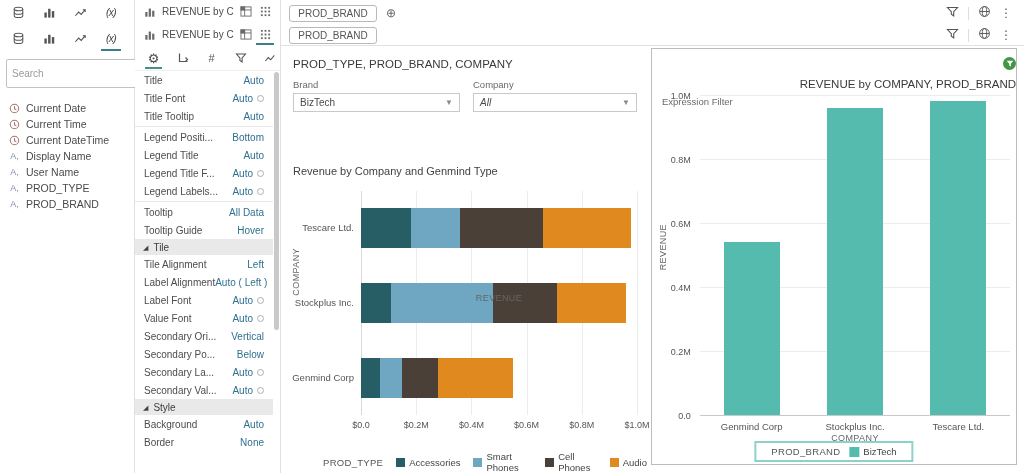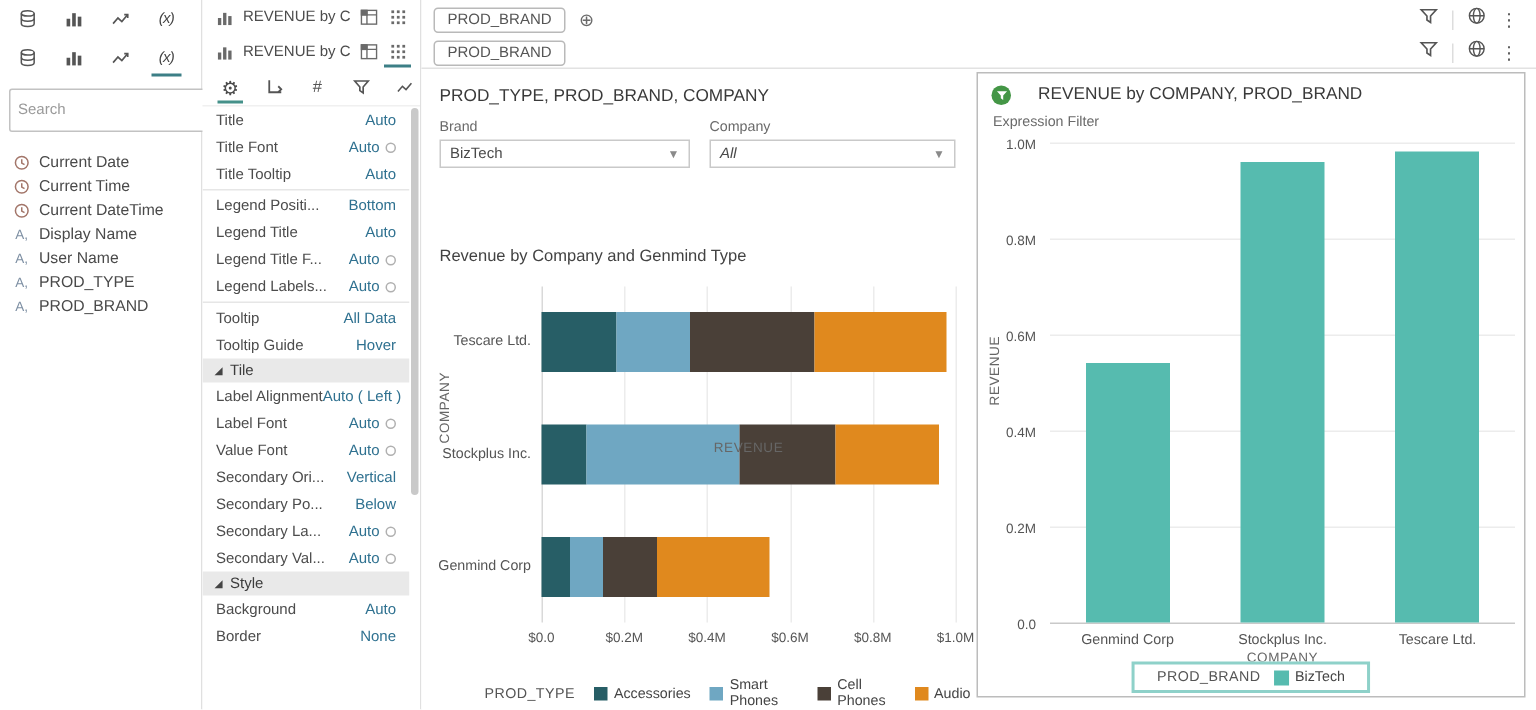--- a/index.html
+++ b/index.html
@@ -74,21 +74,21 @@
   .ax-label { font-size:9px; color:#666; letter-spacing:0.4px; }
   .xlab-l { position:absolute; left:78px; width:276px; top:245px; text-align:center; }
   .ylab-l { position:absolute; left:8px; top:200px; writing-mode:vertical-rl; transform:rotate(180deg); }
   .legend-l { position:absolute; left:40px; right:0; top:403px; display:flex; align-items:center; justify-content:center; gap:13px; }
   .leg-title { font-size:9.5px; color:#555; letter-spacing:0.3px; }
   .leg-entry { display:flex; align-items:center; gap:4px; font-size:9.5px; color:#444; }
   .swatch { width:9px; height:9px; flex:none; }
 
   
   .card-r { position:absolute; left:370px; top:2px; width:366px; height:417px; background:#fff; border:1px solid #bcbcbc; }
-  .r-head { display:flex; align-items:flex-start; gap:18px; padding:8px 0 0 9px; }
+  .r-head { display:flex; align-items:flex-end; gap:8px; padding:8px 0 0 9px;flex-direction:column; }
   .r-title { font-size:11.5px; color:#3a3a3a; }
   .badge { width:13px; height:13px; border-radius:50%; background:#449646; display:flex; align-items:center; justify-content:center; flex:none; }
   .r-sub { font-size:9.5px; color:#6a6a6a; padding:6px 0 0 10px; }
   .plot-r { position:absolute; left:48px; top:46px; width:310px; height:320px; }
   .hgrid { position:absolute; left:0; right:0; height:1px; background:#ececec; }
   .hgrid.axis { background:#c9c9c9; }
   .ytick { position:absolute; right:103%; width:40px; text-align:right; font-size:9px; color:#555; }
   .colbar { position:absolute; bottom:0; }
   .xcat { position:absolute; top:326px; transform:translateX(-50%); font-size:9.5px; color:#555; white-space:nowrap; }
   .xlab-r { position:absolute; left:48px; width:310px; top:384px; text-align:center; }
@@ -354,20 +354,26 @@
         </div>
         <div class="prop-row">
           <span class="prop-name">Tooltip Guide</span>
           <span class="prop-val">
             <span>Hover</span>
           </span>
         </div>
         <div class="prop-sec">
           <span class="tri">◢</span>
           <span>Tile</span>
+        </div>
+        <div class="prop-row">
+          <span class="prop-name">Tile Alignment</span>
+          <span class="prop-val">
+            <span>Left</span>
+          </span>
         </div>
         <div class="prop-row">
           <span class="prop-name">Label Alignment</span>
           <span class="prop-val">
             <span>Auto ( Left )</span>
           </span>
         </div>
         <div class="prop-row">
           <span class="prop-name">Label Font</span>
           <span class="prop-val">

